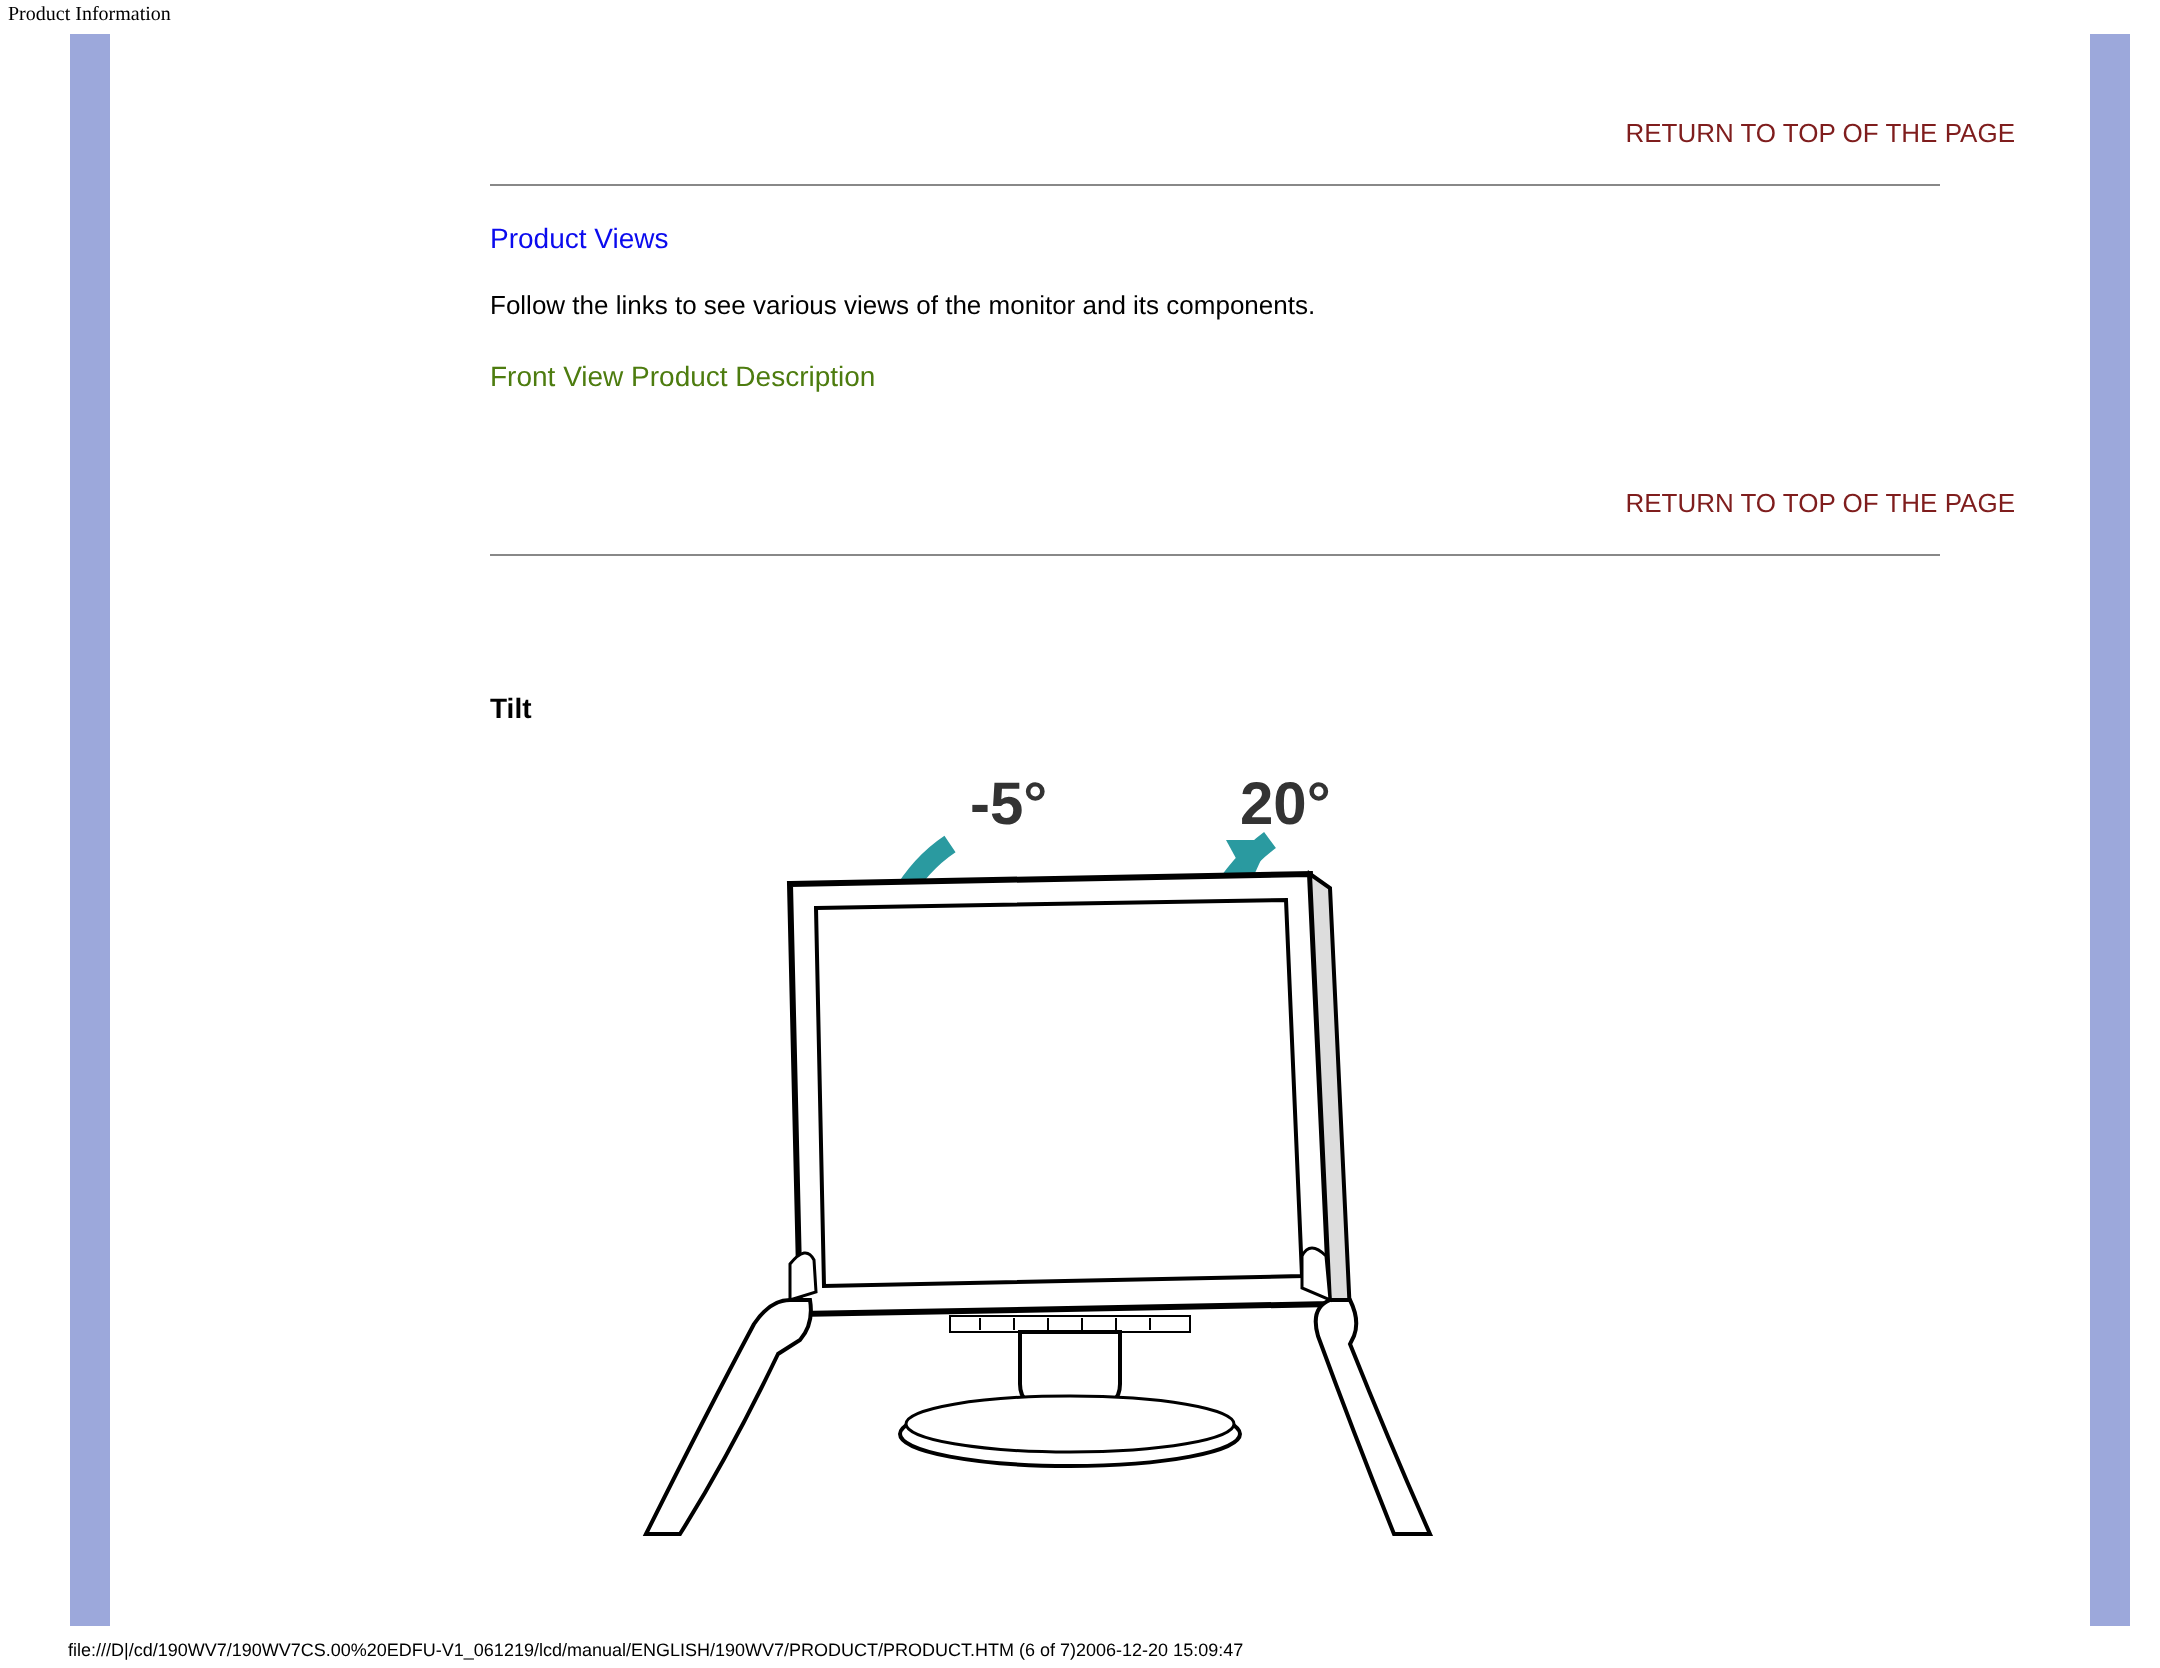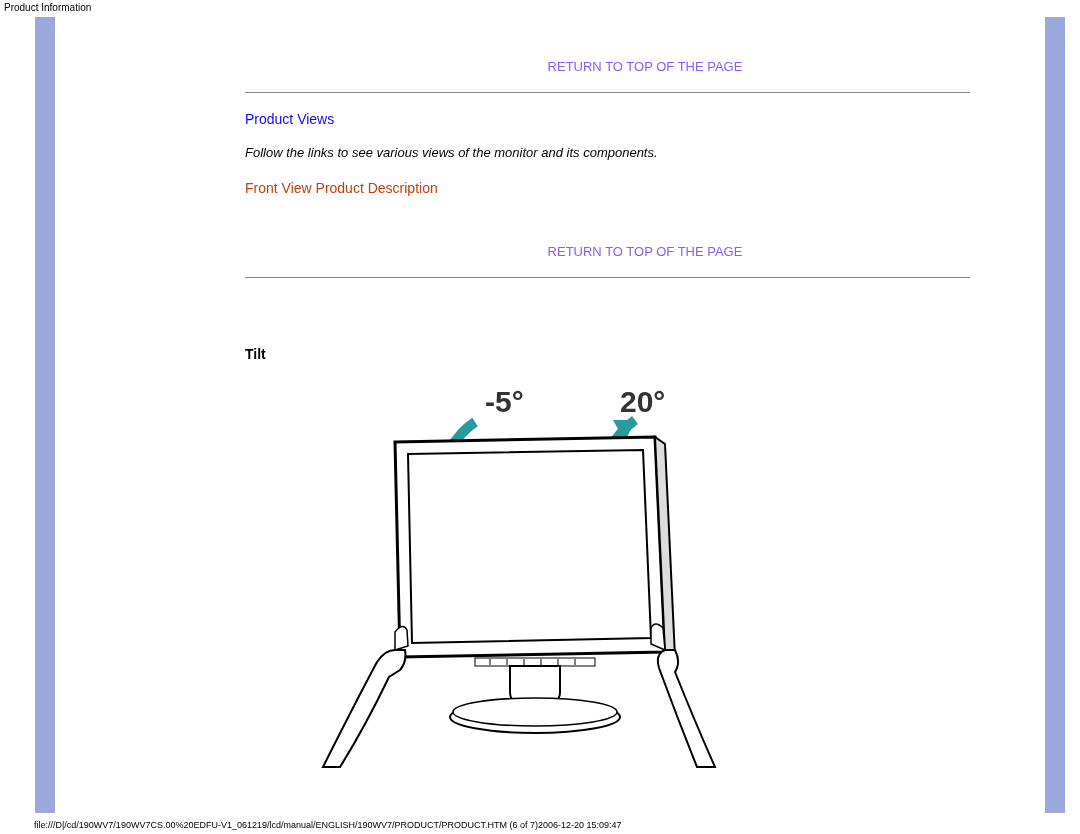--- a/index.html
+++ b/index.html
@@ -8,20 +8,21 @@
     font-size: 13px;
     background: #fff;
     width: 1080px;
     height: 834px;
     position: relative;
   }
   .header-text {
     font-size: 10px;
     color: #000;
     padding: 2px 4px;
+    font-family: Liberation Serif, serif;
   }
   .page-container {
     display: flex;
     width: 100%;
     height: calc(100% - 38px);
     margin-top: 2px;
   }
   .left-stripe {
     width: 20px;
     background: #9ca8db;
@@ -32,47 +33,46 @@
     padding: 0 0 0 190px;
     position: relative;
   }
   .right-stripe {
     width: 20px;
     background: #9ca8db;
     margin-left: auto;
     margin-right: 15px;
   }
   .return-link {
-    color: #8b5cf6;
+    color: #7f1d1d;
     font-size: 13px;
-    text-align: center;
+    text-align: right;
     display: block;
     margin: 0 auto;
     text-decoration: none;
   }
   hr.rule {
     border: none;
     border-top: 1px solid #888;
     margin: 18px 0;
     width: 725px;
   }
   .section-heading {
     color: #0b0bee;
     font-weight: normal;
     font-size: 14px;
     margin: 2px 0 18px 0;
   }
   .body-text {
     color: #000;
     font-size: 13px;
     margin-bottom: 20px;
-    font-style: italic;
   }
   .link-blue {
-    color: #c2410c;
+    color: #4d7c0f;
     font-size: 14px;
     text-decoration: none;
   }
   .sub-heading {
     color: #000;
     font-weight: bold;
     font-size: 14px;
     margin-top: 14px;
   }
   .image-wrap {

